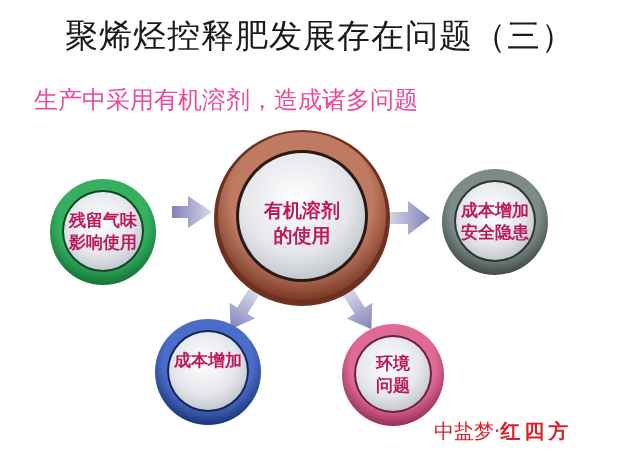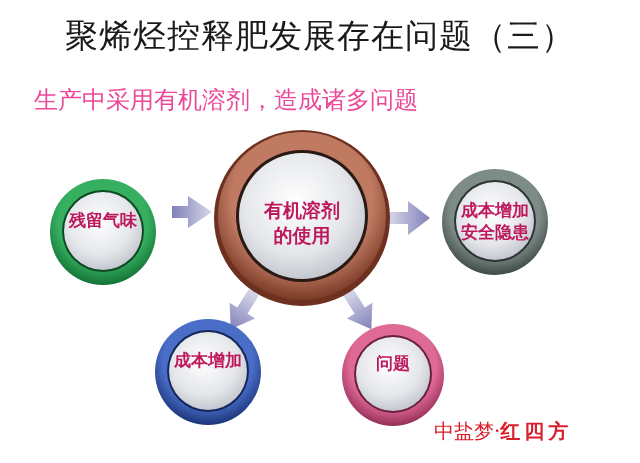--- a/index.html
+++ b/index.html
@@ -96,27 +96,29 @@
     <circle cx="393" cy="374" r="37" fill="url(#face)"></circle>
   </g>
 </svg>
 
 <div class="node-label" style="left:242px;top:198px;width:120px;font-size:19px;">
   <div>有机溶剂</div>
   <div>的使用</div>
 </div>
 <div class="node-label" style="left:63px;top:209px;width:80px;font-size:17px;">
   <div>残留气味</div>
+  <div>影响使用</div>
 </div>
 <div class="node-label" style="left:455px;top:199px;width:80px;font-size:17px;">
   <div>成本增加</div>
   <div>安全隐患</div>
 </div>
 <div class="node-label" style="left:168px;top:349px;width:80px;font-size:17px;">
   <div>成本增加</div>
 </div>
 <div class="node-label" style="left:358px;top:352px;width:70px;font-size:17px;">
+  <div>环境</div>
   <div>问题</div>
 </div>
 
 <div class="footer">
   <span>中盐梦·</span><span class="brush">红四方</span>
 </div>
 
 </body></html>

